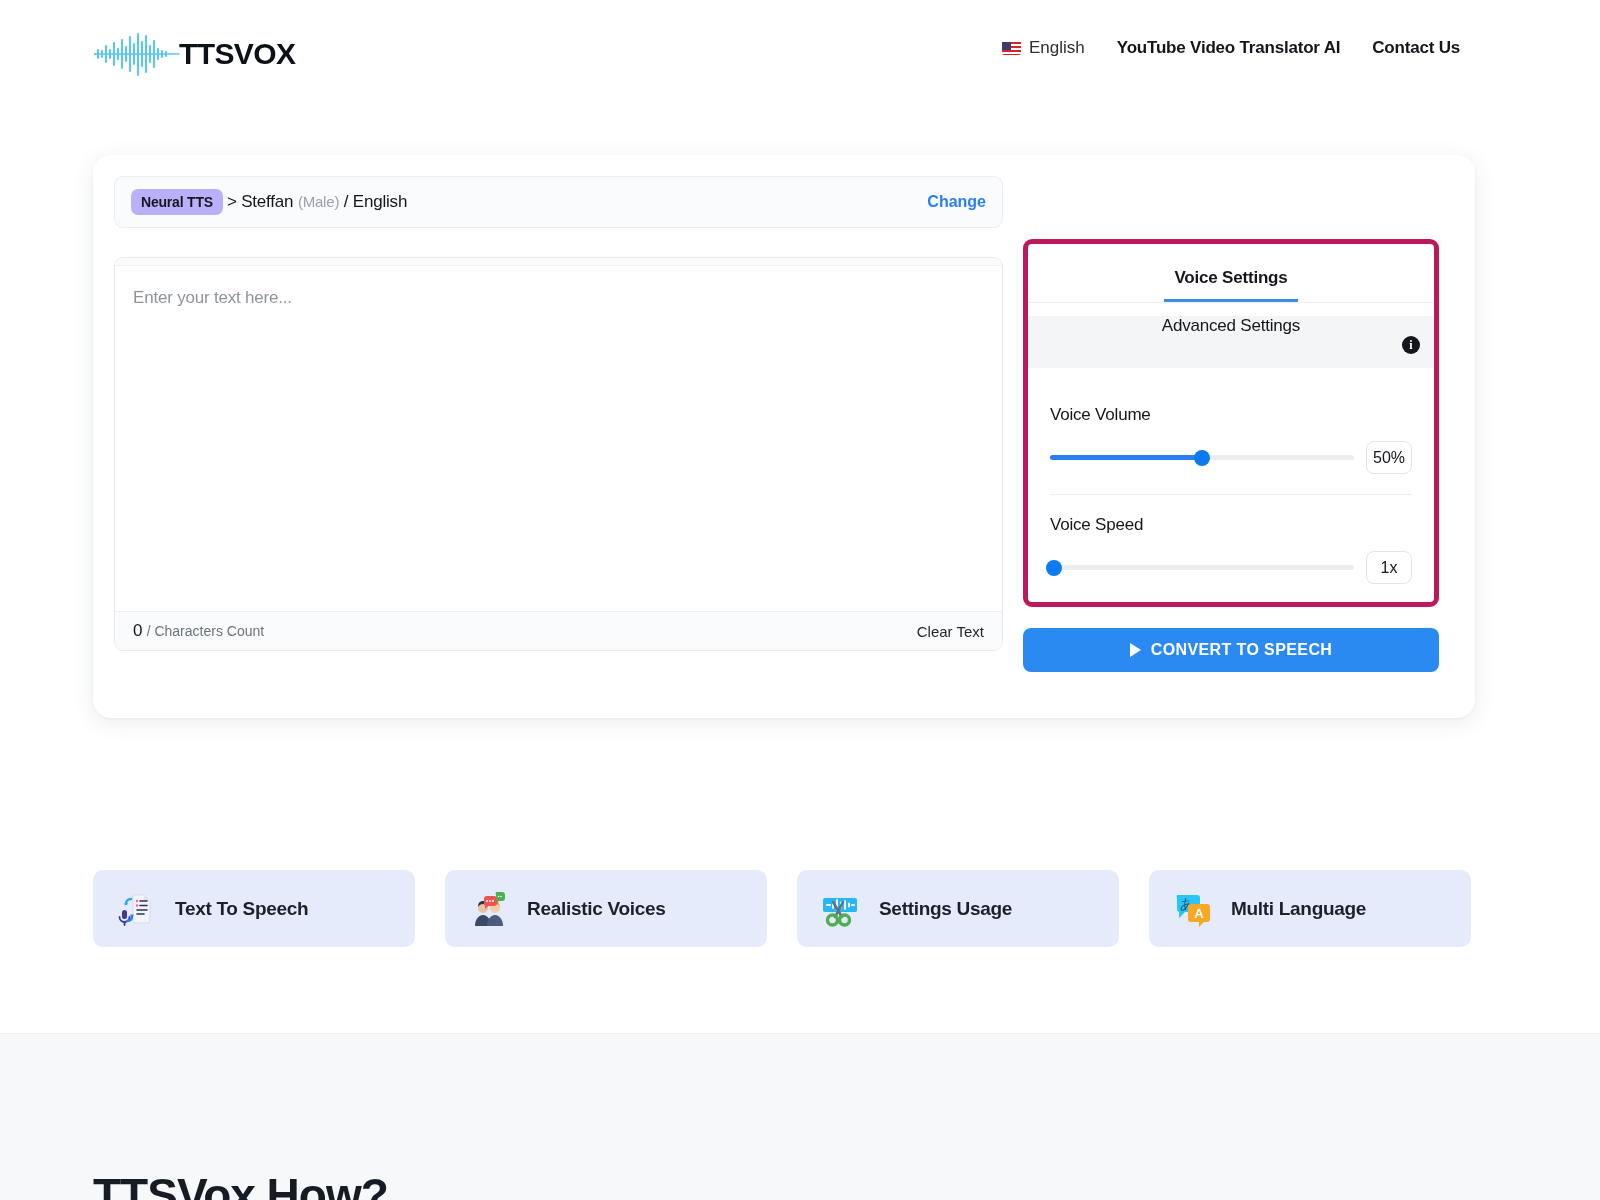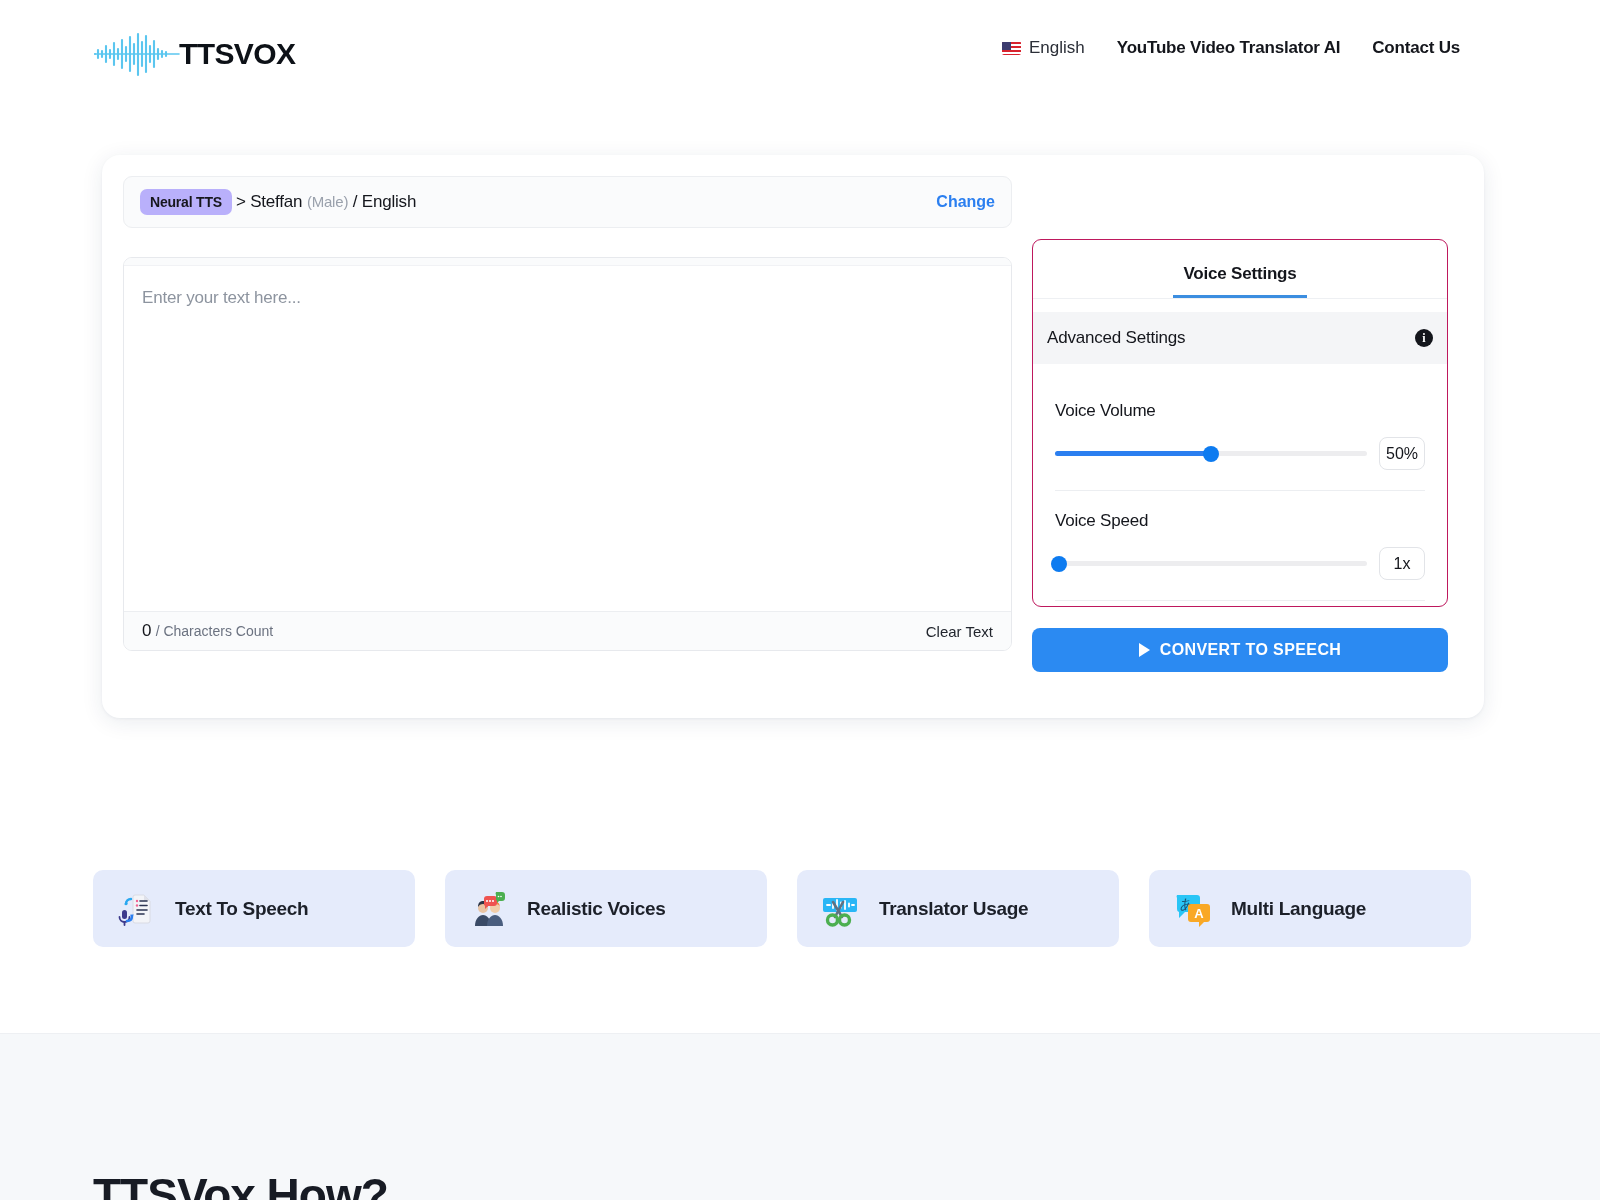--- a/index.html
+++ b/index.html
@@ -28,21 +28,21 @@
   .nav {
     position: absolute; right: 140px; top: 38px;
     display: flex; align-items: center; gap: 32px;
   }
   .nav-lang { display:flex; align-items:center; gap:8px; font-size:17px; color:#2b2f38; font-weight:400;}
   .flag-icon { width:19px; height:14px; display:inline-block; border-radius:2px; overflow:hidden; position:relative; }
   .nav-link { font-size:17px; font-weight:700; color:#14161c; letter-spacing:-0.2px; text-decoration:none; }
 
   
   .main-card {
-    position:absolute; left:102px; top:155px; width:1382px; height:563px;
+    position:absolute; left:93px; top:155px; width:1382px; height:563px;
     background:#ffffff; border-radius:18px;
     box-shadow: 0 4px 22px rgba(25,40,80,0.09), 0 1px 3px rgba(25,40,80,0.05);
   }
   .voice-bar {
     position:absolute; left:21px; top:21px; width:889px; height:52px;
     background:#fafbfc; border:1px solid #eceef1; border-radius:9px;
     display:flex; align-items:center; padding: 0 16px;
   }
   .badge {
     background:#b9b0fb; color:#16161c; font-size:14px; font-weight:700;
@@ -70,31 +70,31 @@
     display:flex; align-items:center; padding:0 18px;
   }
   .char-count { font-size:15px; color:#4a505b; }
   .char-count .num { font-size:17px; color:#14161c; }
   .char-count .lbl { color:#6b7280; font-size:14px; }
   .clear-text { margin-left:auto; font-size:15px; color:#22262e; cursor:pointer; }
 
   
   .settings-panel {
     position:absolute; left:930px; top:84px; width:416px; height:368px;
-    background:#ffffff; border:1px solid #be185d; border-radius:9px; overflow:hidden;
+    background:#ffffff; border:5px solid #be185d; border-radius:9px; overflow:hidden;
   }
   .tab-row { height:58px; display:flex; align-items:flex-end; justify-content:center; }
   .tab {
     font-size:17px; font-weight:700; color:#14161c; padding: 0 10px 11px 10px;
     border-bottom:3px solid #3c8ee0; letter-spacing:-0.2px; cursor:pointer;
   }
   .tab-divider { height:1px; background:#eef0f3; }
   .adv-row {
     height:52px; background:#f4f5f7; display:flex; align-items:center;
-    padding:0 14px; margin-top:13px;
+    padding:0 14px; margin-top:13px;flex-direction:column;
   }
   .adv-label { font-size:17px; color:#14161c; letter-spacing:-0.2px; }
   .info-icon {
     margin-left:auto; width:18px; height:18px; border-radius:50%;
     background:#14161c; color:#fff; font-size:12px; font-weight:700;
     display:flex; align-items:center; justify-content:center; font-family:"Liberation Serif", serif;
     cursor:pointer;
   }
   .slider-block { padding: 0 22px; }
   .slider-label { font-size:17px; color:#14161c; letter-spacing:-0.2px; }
@@ -343,21 +343,21 @@
             <line x1="33" y1="17" x2="35" y2="17"></line>
           </g>
           <g stroke="#5f7183" stroke-width="2.6" stroke-linecap="round" fill="none">
             <line x1="14" y1="14" x2="23" y2="29"></line>
             <line x1="24" y1="14" x2="16" y2="29"></line>
           </g>
           <circle cx="13.5" cy="32" r="5" fill="none" stroke="#4caf50" stroke-width="3.4"></circle>
           <circle cx="25.5" cy="32" r="5" fill="none" stroke="#4caf50" stroke-width="3.4"></circle>
         </svg>
       </span>
-      <span class="feature-label">Translator Usage</span>
+      <span class="feature-label">Settings Usage</span>
     </div>
 
     <div class="feature-card">
       <span class="feature-icon">
         <svg width="42" height="42" viewBox="0 0 42 42">
           <path d="M6 7h20a3 3 0 0 1 3 3v11a3 3 0 0 1-3 3H14l-6 6v-6a3 3 0 0 1-2-3V10a3 3 0 0 1 0-3z" fill="#29c5f6"></path>
           <text x="16" y="21" font-size="14" fill="#1b4f72" text-anchor="middle" font-family="'DejaVu Sans', sans-serif">あ</text>
           <path d="M20 16h16a3 3 0 0 1 3 3v12a3 3 0 0 1-3 3h-3l-5 5v-5h-8a3 3 0 0 1-3-3V19a3 3 0 0 1 3-3z" fill="#f9a825"></path>
           <text x="28" y="30" font-size="13" fill="#fff" text-anchor="middle" font-weight="700" font-family="'Liberation Sans', sans-serif">A</text>
         </svg>

